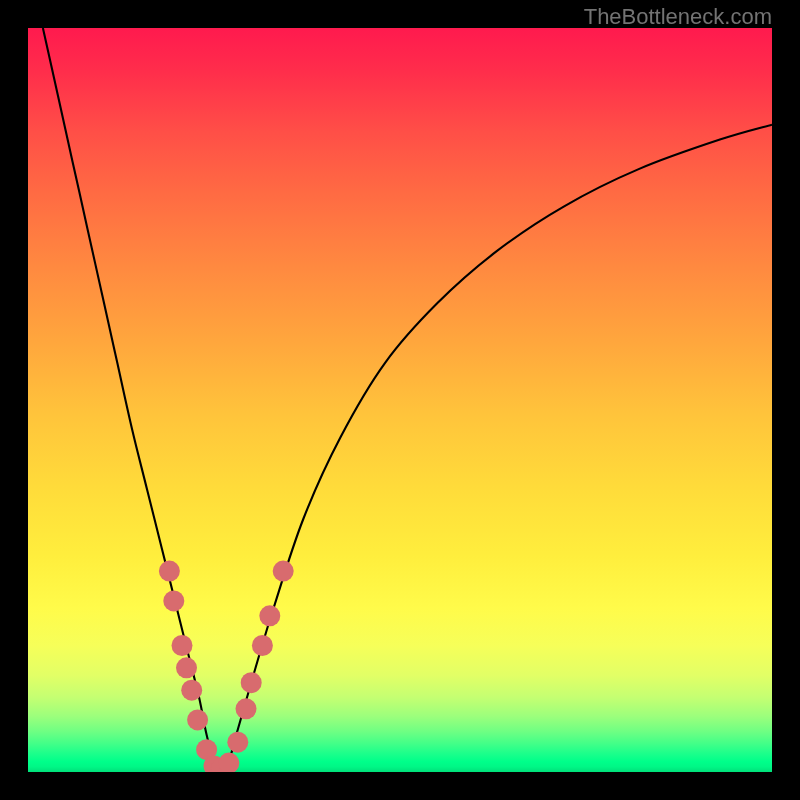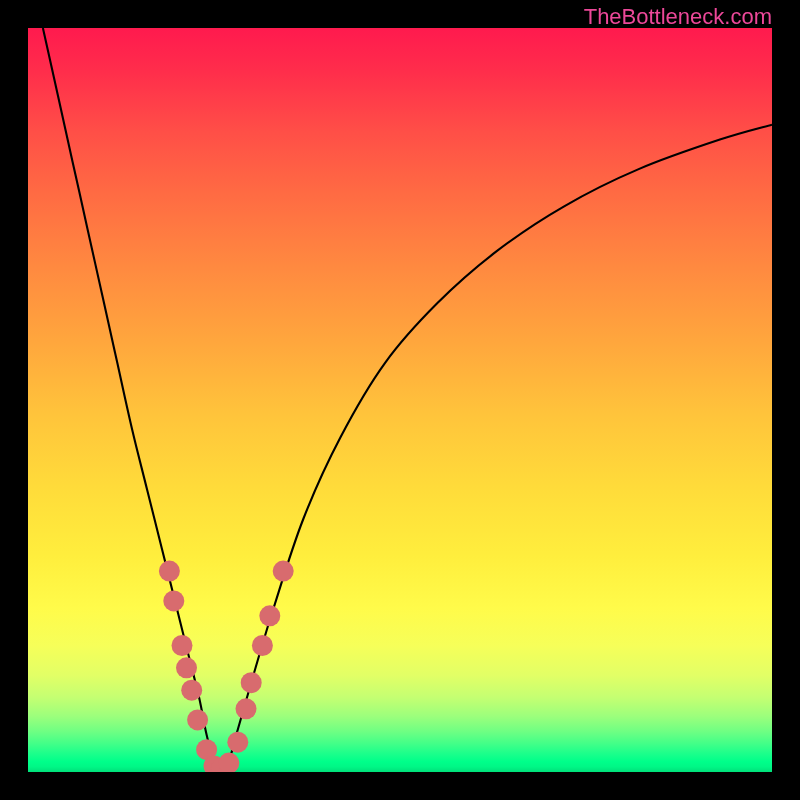--- a/index.html
+++ b/index.html
@@ -61,21 +61,21 @@
     position: absolute;
     left: 0;
     top: 0;
     width: 100%;
     height: 100%;
   }
   .watermark {
     position: absolute;
     right: 28px;
     top: 4px;
-    color: #ec4899;
+    color: #737373;
     font-size: 22px;
     letter-spacing: 0px;
     font-weight: 400;
     text-align: center;
   }
 </style>
 </head>
 <body>
 
 <div class="frame">

